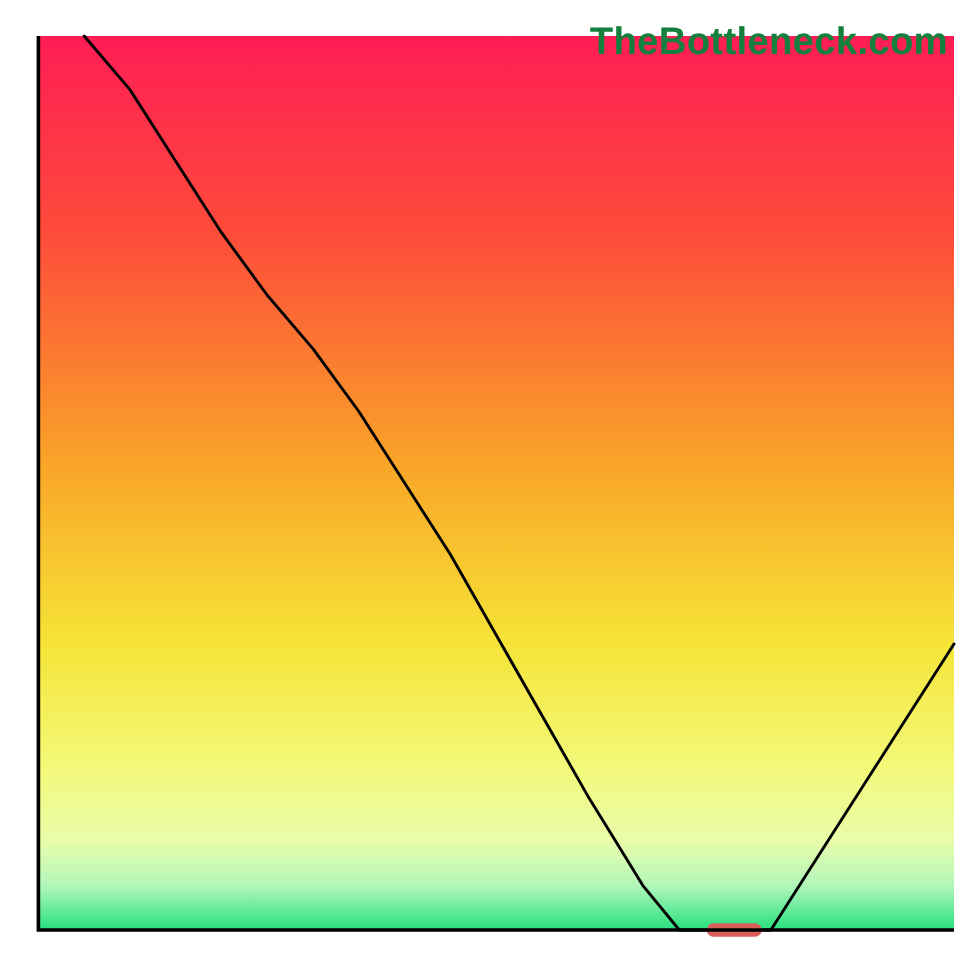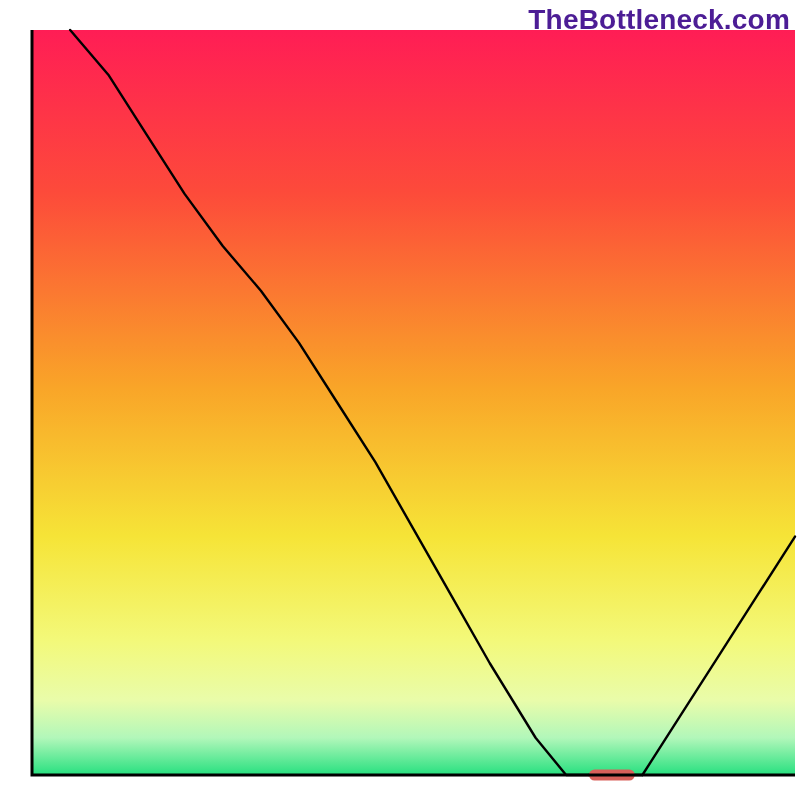--- a/index.html
+++ b/index.html
@@ -11,25 +11,25 @@
     font-family: Arial, Helvetica, sans-serif;
   }
   .canvas {
     position: relative;
     width: 800px;
     height: 800px;
     overflow: hidden;
   }
   .watermark {
     position: absolute;
-    top: 4px;
+    top: 16px;
     right: 10px;
-    font-size: 28px;
+    font-size: 32px;
     font-weight: 600;
-    color: #4c1d95;
+    color: #15803d;
     letter-spacing: 0.2px;
     z-index: 10;
   }
   svg {
     position: absolute;
     inset: 0;
   }
 </style>
 </head>
 <body>

